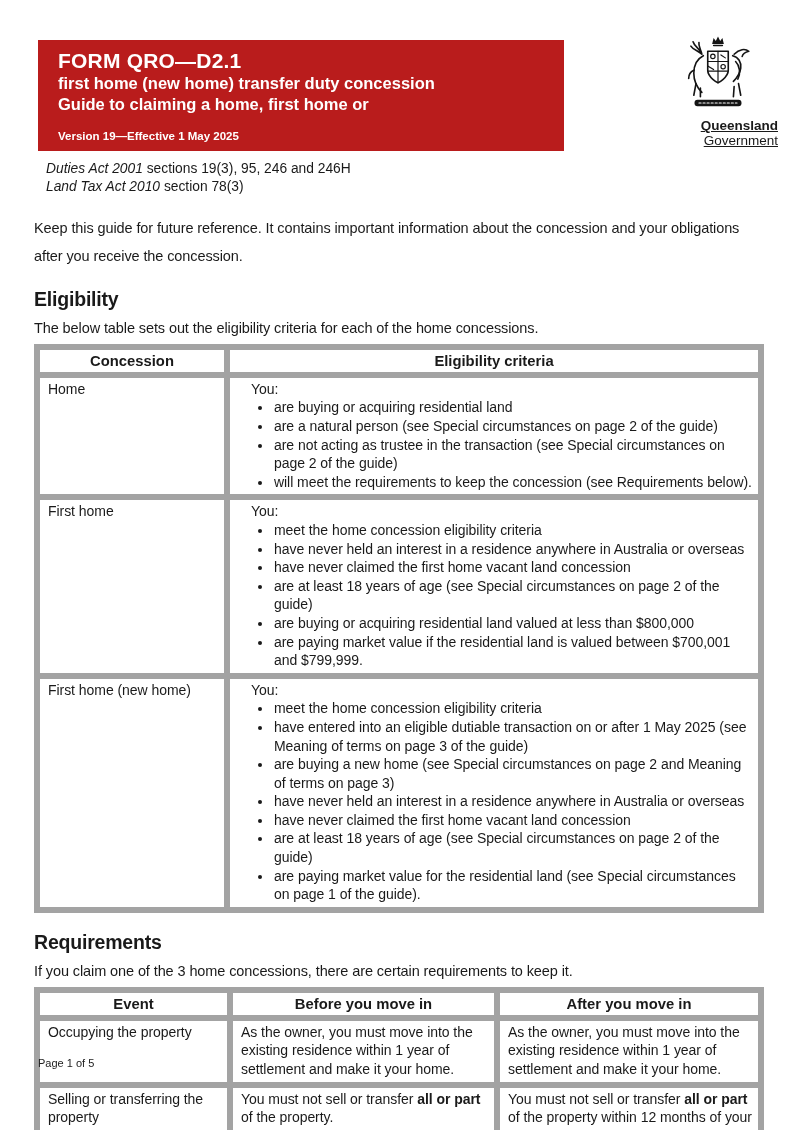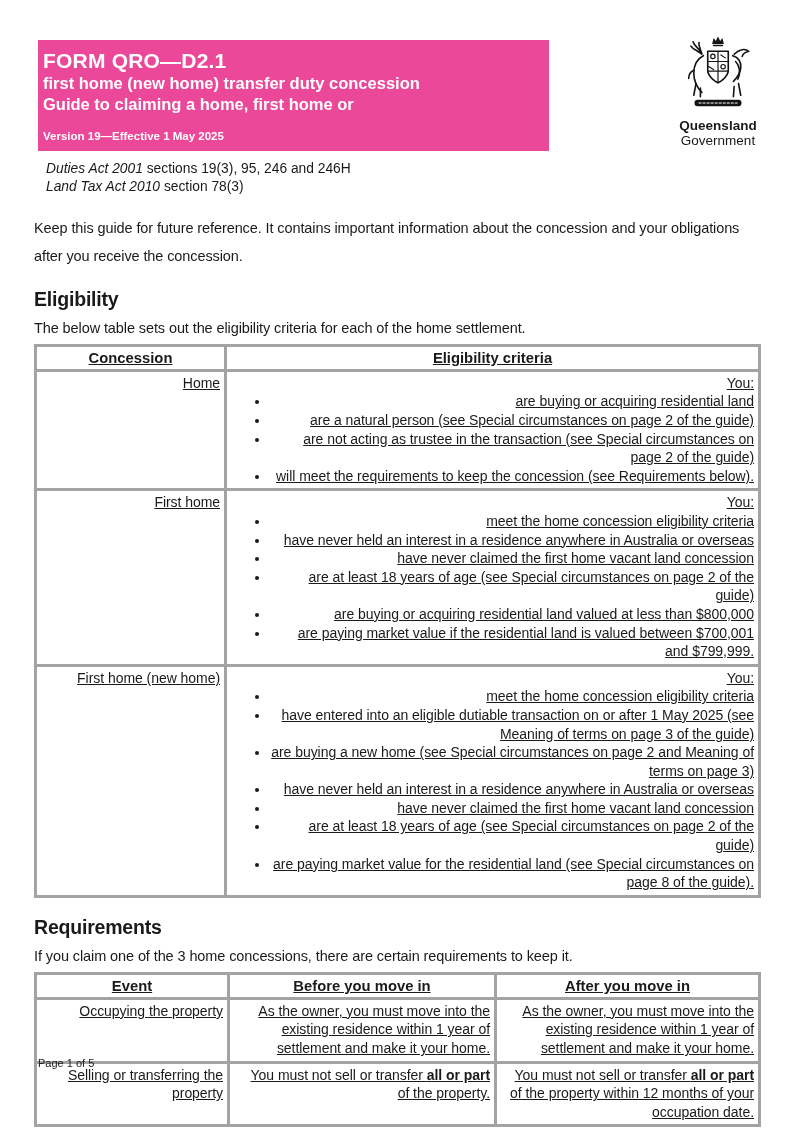--- a/index.html
+++ b/index.html
@@ -1,42 +1,42 @@
 <!DOCTYPE html>
 <html><head>
 <meta charset="utf-8">
 <style>
   html,body{margin:0;padding:0;background:#ffffff;}
   body{width:800px;height:1130px;font-family:"Liberation Sans",sans-serif;color:#1a1a1a;}
   .page{position:relative;width:800px;height:1130px;background:#fff;overflow:hidden;}
 
   
-  .header-bar{position:absolute;left:38px;top:40px;width:494px;background:#ec4899;color:#fff;padding:8px 12px 8px 5px;}
+  .header-bar{position:absolute;left:38px;top:40px;width:494px;background:#b91c1c;color:#fff;padding:8px 12px 8px 20px;}
   .form-title{font-size:21px;font-weight:700;line-height:25px;letter-spacing:.2px;}
   .form-subtitle{font-size:16.5px;font-weight:700;line-height:21px;}
   .form-version{font-size:11.5px;font-weight:700;line-height:14px;margin-top:14px;}
 
   
-  .logo{position:absolute;left:658px;top:32px;width:120px;text-align:center;}
+  .logo{position:absolute;left:658px;top:32px;width:120px;text-align:right;text-decoration:underline;}
   .logo svg{display:block;margin:0 auto;}
   .logo-line1{font-size:13.5px;font-weight:700;line-height:15px;margin-top:2px;}
   .logo-line2{font-size:13.5px;font-weight:400;line-height:15px;}
 
   
   .content{position:absolute;left:34px;top:139px;width:724px;margin-top:21px;}
   .legislation{margin-left:12px;font-size:13.8px;line-height:18.4px;}
   .legislation .act{font-style:italic;}
   .intro{margin:17px 0 0;font-size:14.5px;line-height:28px;letter-spacing:-0.1px;}
   h2{font-size:19.5px;font-weight:700;margin:18px 0 0;letter-spacing:-0.2px;}
   .lead{margin:9px 0 0;font-size:14.5px;letter-spacing:-0.1px;}
 
   table{border-collapse:collapse;table-layout:fixed;margin-top:8px;width:724px;}
-  th,td{border:3px solid #a3a3a3;vertical-align:top;text-decoration:underline;}
+  th,td{border:6px solid #a3a3a3;vertical-align:top;}
   th{font-size:14.8px;font-weight:700;text-align:center;padding:3px 4px;}
-  td{font-size:14px;line-height:18.6px;letter-spacing:-0.05px;padding:2px 4px 3px 8px;text-align:right;}
+  td{font-size:14px;line-height:18.6px;letter-spacing:-0.05px;padding:2px 4px 3px 8px;}
   td.criteria-cell{padding-left:19px;}
   .cell-intro{margin:0;padding-left:2px;}
   ul.bullets{margin:0;padding-left:24px;}
   ul.bullets li{padding-left:1px;}
   .rt{margin:0;}
 
   .eligibility-table col.c1{width:190px;}
   .eligibility-table col.c2{width:534px;}
   .requirements-table col.c1{width:193px;}
   .requirements-table col.c2{width:267px;}
@@ -86,21 +86,21 @@
   <div class="content">
 
     <div class="legislation">
       <div><span class="act">Duties Act 2001</span><span> sections 19(3), 95, 246 and 246H</span></div>
       <div><span class="act">Land Tax Act 2010</span><span> section 78(3)</span></div>
     </div>
 
     <p class="intro">Keep this guide for future reference. It contains important information about the concession and your obligations after you receive the concession.</p>
 
     <h2>Eligibility</h2>
-    <p class="lead">The below table sets out the eligibility criteria for each of the home settlement.</p>
+    <p class="lead">The below table sets out the eligibility criteria for each of the home concessions.</p>
 
     <table class="eligibility-table">
       <colgroup>
           <col class="c1">
           <col class="c2">
         </colgroup>
       <thead>
         <tr>
           <th>Concession</th>
           <th>Eligibility criteria</th>
@@ -137,21 +137,21 @@
           <td>First home (new home)</td>
           <td class="criteria-cell">
             <p class="cell-intro">You:</p>
             <ul class="bullets">
                 <li>meet the home concession eligibility criteria</li>
                 <li>have entered into an eligible dutiable transaction on or after 1 May 2025 (see Meaning of terms on page 3 of the guide)</li>
                 <li>are buying a new home (see Special circumstances on page 2 and Meaning of terms on page 3)</li>
                 <li>have never held an interest in a residence anywhere in Australia or overseas</li>
                 <li>have never claimed the first home vacant land concession</li>
                 <li>are at least 18 years of age (see Special circumstances on page 2 of the guide)</li>
-                <li>are paying market value for the residential land (see Special circumstances on page 8 of the guide).</li>
+                <li>are paying market value for the residential land (see Special circumstances on page 1 of the guide).</li>
               </ul>
           </td>
         </tr>
       </tbody>
     </table>
 
     <h2>Requirements</h2>
     <p class="lead">If you claim one of the 3 home concessions, there are certain requirements to keep it.</p>
 
     <table class="requirements-table">

